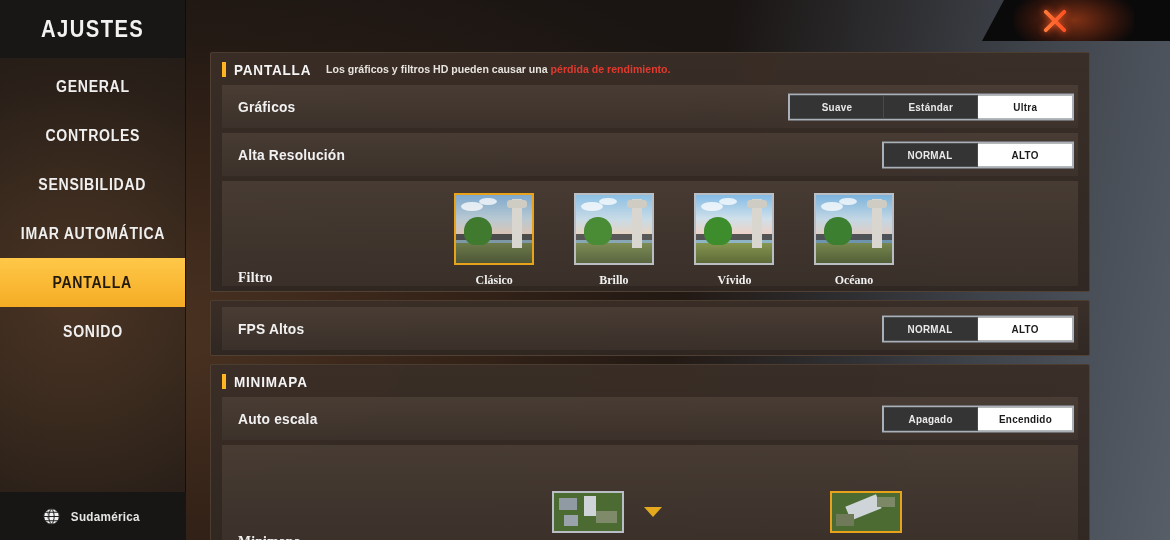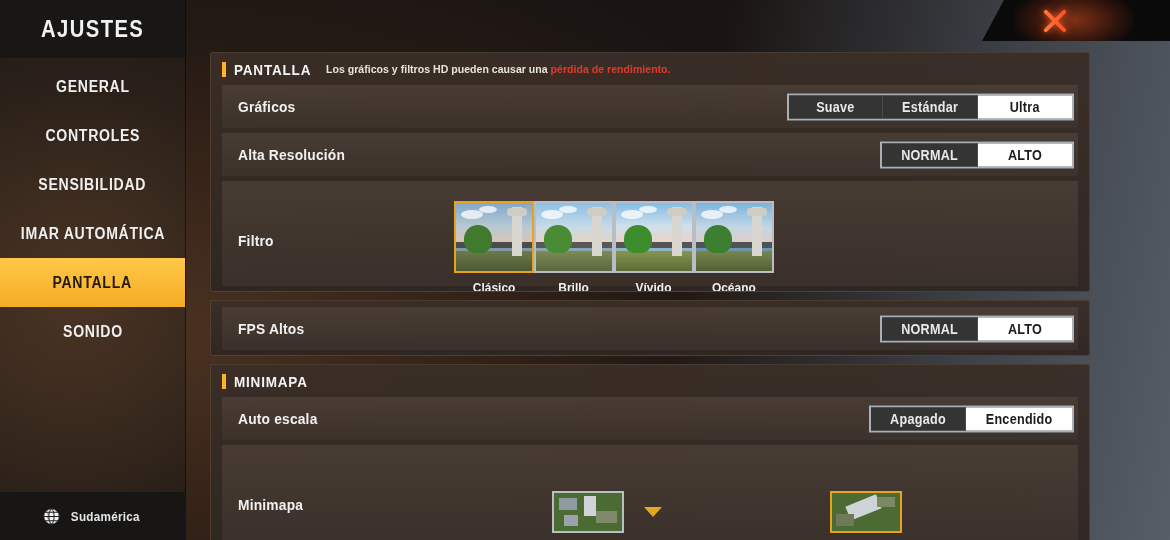--- a/index.html
+++ b/index.html
@@ -139,21 +139,21 @@
   }
   .panel-sub .warn { color: #e03a2e; }
 
   .row {
     position: relative;
     height: 43px;
     margin: 0 11px 5px 11px;
     background: linear-gradient(180deg, rgba(86,73,63,0.55) 0%, rgba(66,55,48,0.55) 100%);
     display: flex; align-items: center;
   }
-  .row.tall { height: 105px; align-items: center; }
+  .row.tall { height: 105px; align-items: flex-end; font-family: Liberation Serif, serif; }
   .row-label {
     color: #f1f1f1; font-size: 15px; font-weight: bold;
     margin-left: 16px; letter-spacing: .2px;
     transform: scaleX(0.92); transform-origin: left center; display:inline-block;
   }
   .row.tall .row-label { margin-top: 14px; }
 
   
   .seg {
     position: absolute; right: 4px; top: 50%;
@@ -161,35 +161,36 @@
     display: flex;
     border: 2px solid #aab0b8;
     background: #2e2e2e;
     height: 27px;
   }
   .seg-opt {
     min-width: 94px;
     padding: 0 16px;
     display: flex; align-items: center; justify-content: center;
     color: #e9e9e9;
-    font-size: 14px;
+    font-size: 11px;
     font-weight: bold;
     letter-spacing: .3px;
     background: #343434;
     border-right: 1px solid #4a4a4a;
   }
   .seg-opt:last-child { border-right: none; }
   .seg-opt.sel { background: #ffffff; color: #1b1b1b; }
   .seg-opt span { transform: scaleX(0.9); display:inline-block; }
 
   
   .thumbs {
     position: absolute;
-    left: 232px; top: 20px;
+    left: 232px; top: 12px;
     display: flex;
+    gap: 40px;
   }
   .thumb { width: 80px; text-align: center; }
   .thumb-img {
     width: 80px; height: 72px;
     border: 2px solid #b9bdc4;
     position: relative; overflow: hidden;
     background: #7a9fc2;
   }
   .thumb.sel .thumb-img { border-color: #e8a21c; }
   .thumb-cap {

